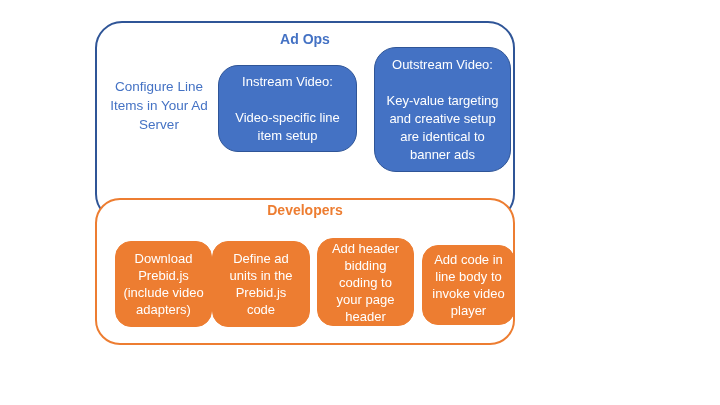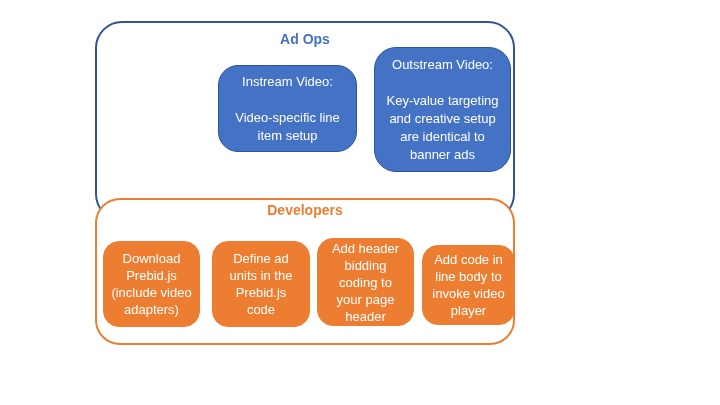--- a/index.html
+++ b/index.html
@@ -70,33 +70,36 @@
   }
   .node.orange {
     background: #ED7D31;
     border: 1px solid #ED7D31;
     font-size: 13px;
     line-height: 17px;
     border-radius: 16px;
   }
   .node.instream  { left: 121px; top: 42px;  width: 139px; height: 87px;  border-radius: 20px; }
   .node.outstream { left: 277px; top: 24px;  width: 137px; height: 125px; border-radius: 22px; }
-  .node.dev1 { left: 6px;   top: 41px; width: 97px; height: 86px; }
+  .node.dev1 { left: 18px;   top: 41px; width: 97px; height: 86px; }
   .node.dev2 { left: 115px; top: 41px; width: 98px; height: 86px; }
   .node.dev3 { left: 220px; top: 38px; width: 97px; height: 88px; }
   .node.dev4 { left: 325px; top: 45px; width: 93px; height: 80px; }
 </style>
 </head>
 <body>
 
 <div class="canvas">
 
   <div class="group blue">
     <div class="group-title">Ad Ops</div>
 
+    <div class="side-note">Configure Line
+Items in Your Ad
+Server</div>
 
     <div class="node blue instream">Instream Video:
 
 Video-specific line
 item setup</div>
 
     <div class="node blue outstream">Outstream Video:
 
 Key-value targeting
 and creative setup

